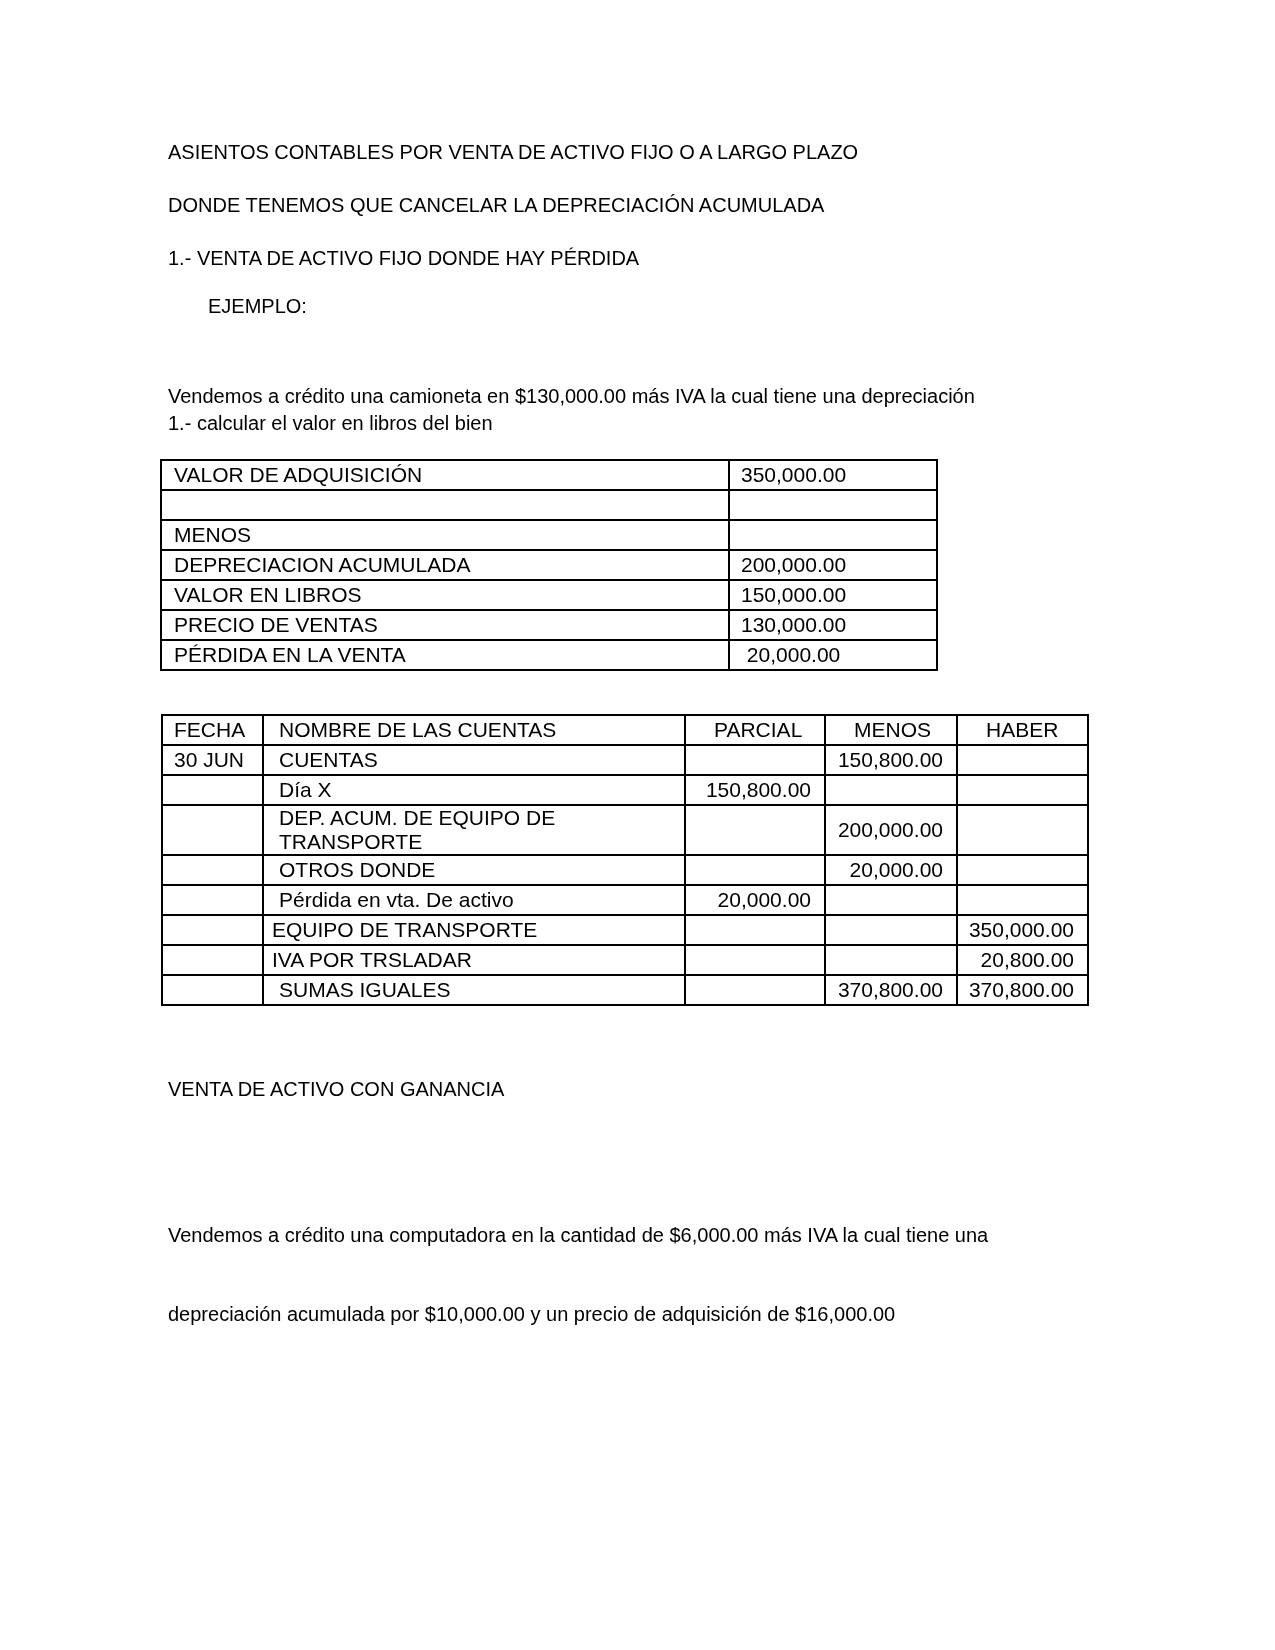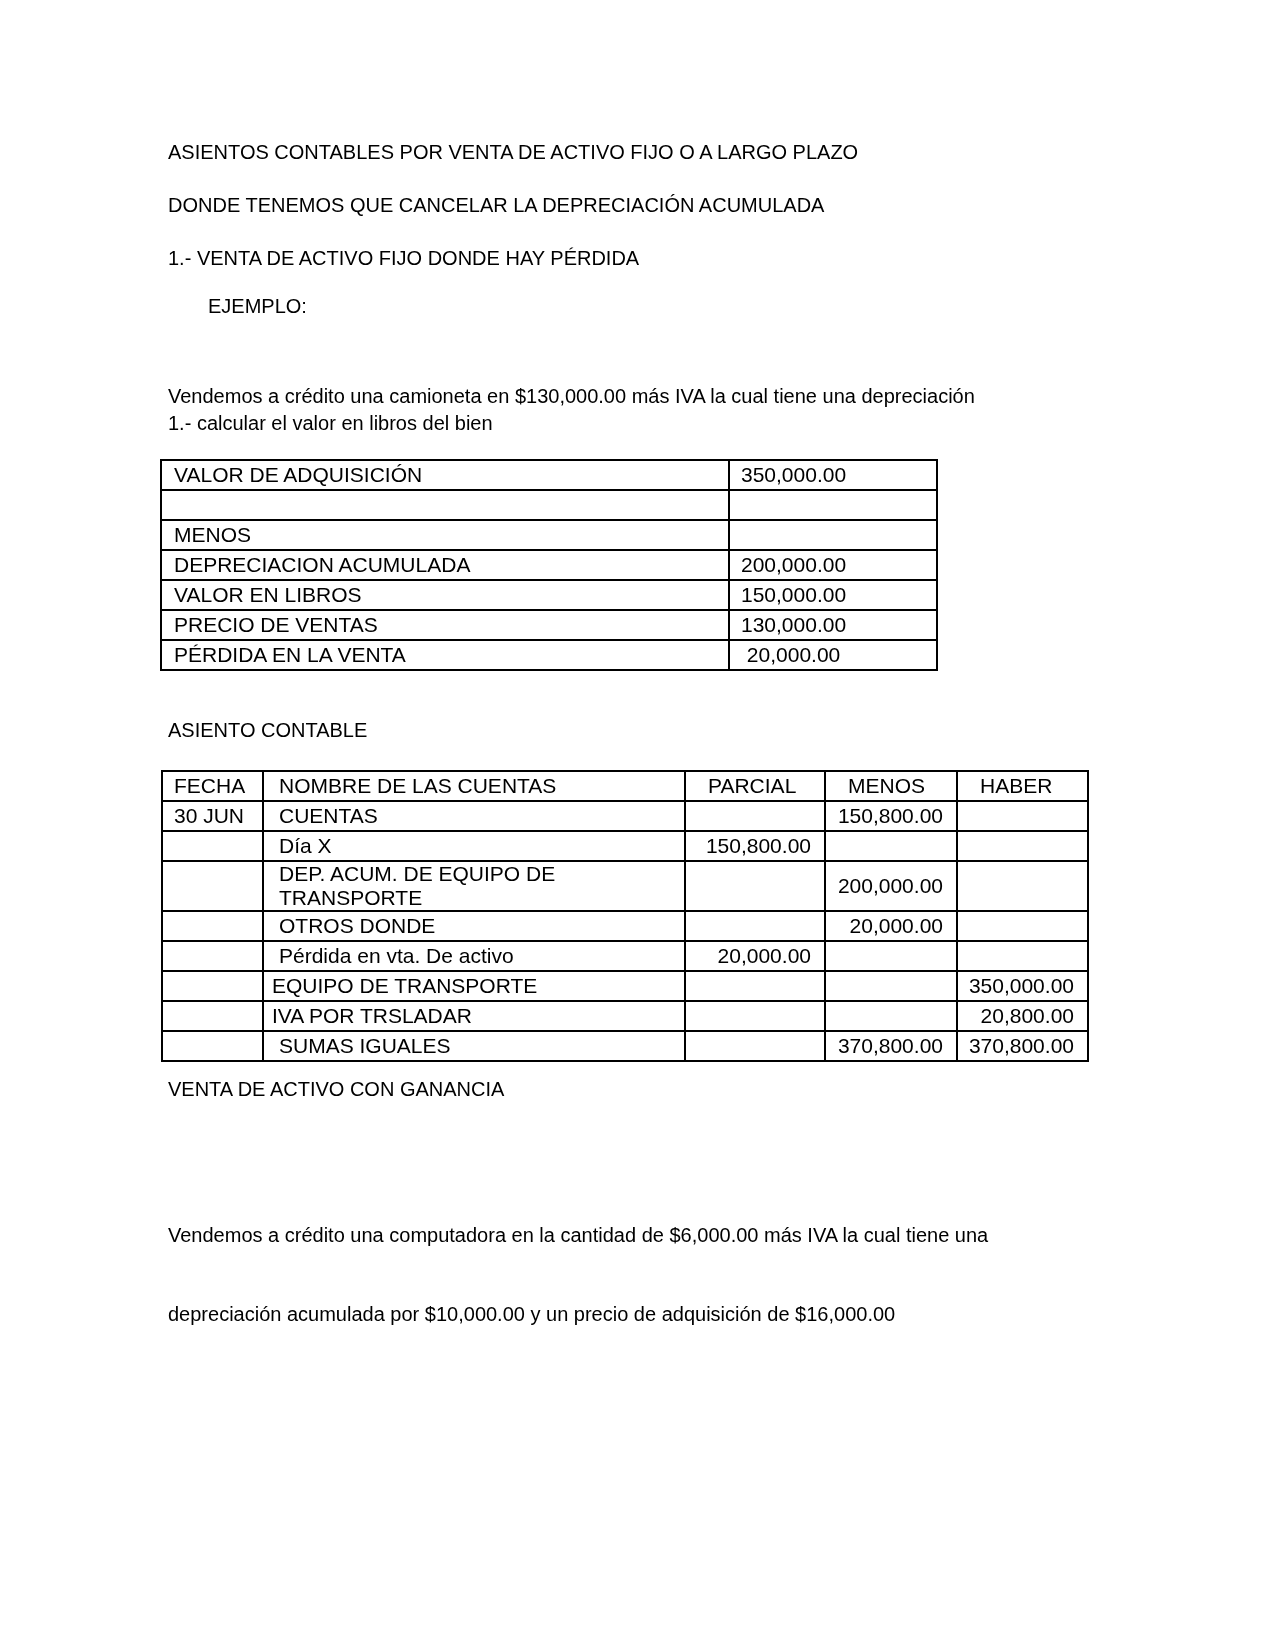--- a/index.html
+++ b/index.html
@@ -32,27 +32,27 @@
     font-size: 21px;
     line-height: 24px;
     white-space: pre-wrap;
     overflow: hidden;
   }
   
   .t1 { left: 160px; top: 459px; width: 776px; }
   .t1 .c-label { padding-left: 12px; text-align: left; }
   .t1 .c-val   { padding-left: 11px; text-align: left; }
   
-  .t2 { left: 161px; top: 770px; width: 926px; }
+  .t2 { left: 161px; top: 714px; width: 926px; }
   .t2 .h-cell   { font-weight: normal; text-align: left; }
   .t2 .c-fecha  { padding-left: 11px; text-align: left; }
   .t2 .c-cuenta { padding-left: 15px; text-align: left; margin-top: 36px; }
   .t2 .c-cuenta.center { padding-left: 8px; }
   .t2 .c-num    { padding-right: 13px; text-align: right; }
-  .t2 .c-num.h-cell { padding-right: 0; padding-left: 22px; text-align: left; }
+  .t2 .c-num.h-cell { padding-right: 0; padding-left: 28px; text-align: left; }
 </style>
 </head>
 <body>
 
 <div class="page">
 
   <div class="block" style="top:141px;">ASIENTOS CONTABLES POR VENTA DE ACTIVO FIJO O A LARGO PLAZO</div>
   <div class="block" style="top:194px;">DONDE TENEMOS QUE CANCELAR LA DEPRECIACIÓN ACUMULADA</div>
   <div class="block" style="top:247px;">1.- VENTA DE ACTIVO FIJO DONDE HAY PÉRDIDA</div>
   <div class="block" style="top:295px;margin-left:40px;">EJEMPLO:</div>

